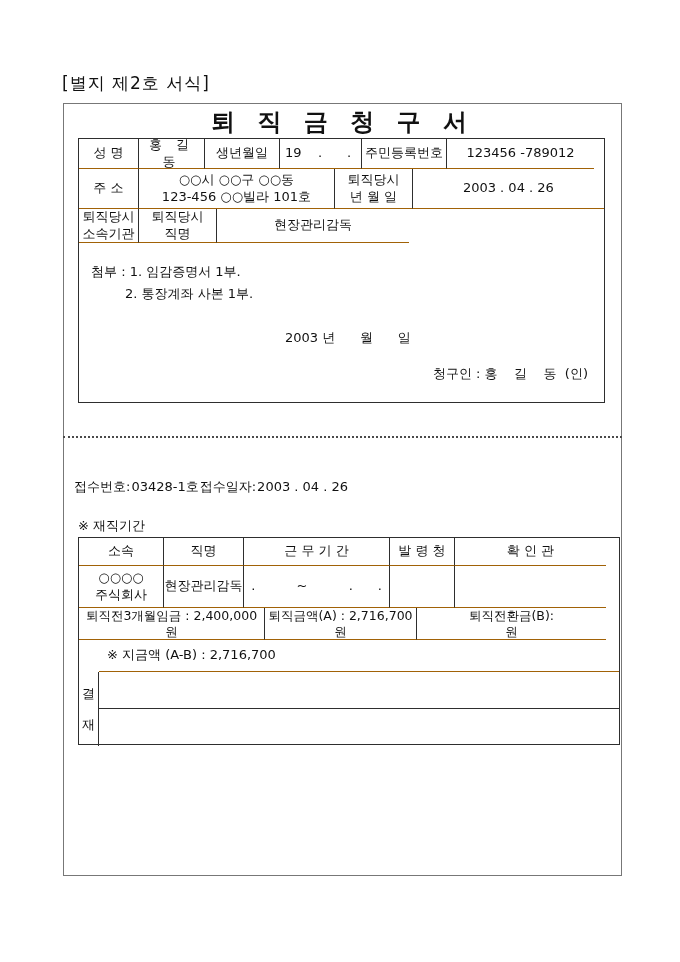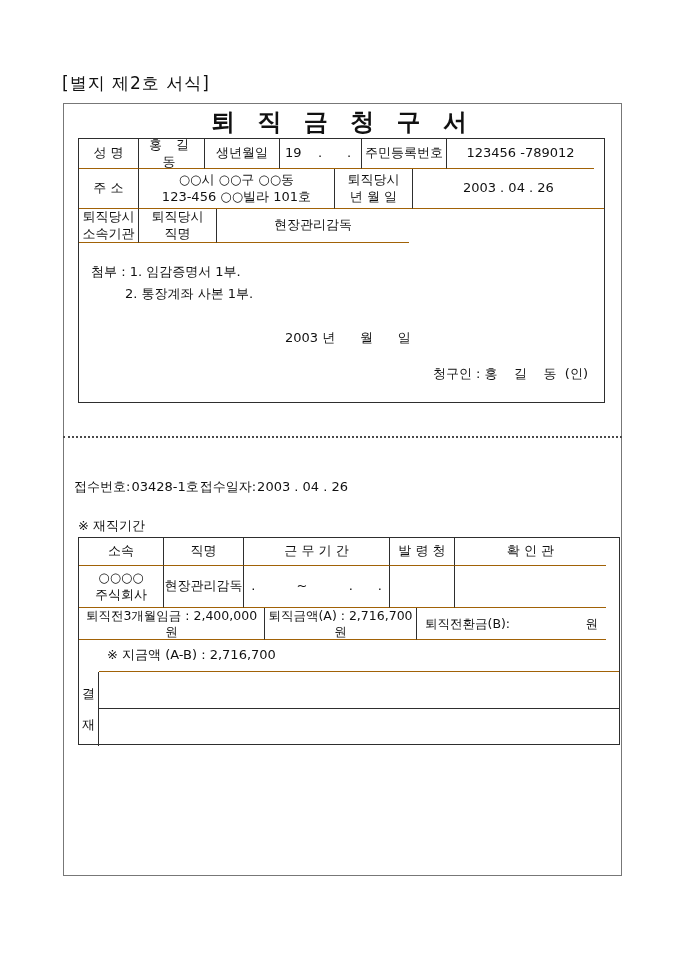--- a/index.html
+++ b/index.html
@@ -26,21 +26,21 @@
   .claimant{right:16px;top:122px;}
   
   .dotted{left:63px;top:436px;width:559px;border-top:2px dotted #4a4a4a;height:0;}
   .receipt{left:74px;top:478px;}
   .receipt span{margin-right:1px;}
   .sec-heading{left:78px;top:517px;}
   
   .t2{left:78px;top:537px;width:542px;height:208px;border:1.5px solid #2e2e2e;box-sizing:border-box;}
   .h28{height:28px;} .h42{height:42px;} .h32{height:32px;} .h37{height:37px;} .h74{height:74px;}
   .amt{font-size:12.5px;}
-  .amt-b{flex-direction:row;justify-content:space-between;padding:0 8px;}
+  .amt-b{flex-direction:column;justify-content:space-between;padding:0 8px;}
   .pay-cell{justify-content:center;align-items:flex-start;padding-left:8px;margin-left:20px;}
   .appr-label{width:20px;box-sizing:border-box;border-right:1px solid #2e2e2e;display:flex;flex-direction:column;
               align-items:center;justify-content:space-around;padding:6px 0;}
   .appr-right{flex:1;display:flex;flex-direction:column;}
   .appr-row1{box-sizing:border-box;border-bottom:1px solid #2e2e2e;}
   .note{left:78px;top:805px;}
 </style>
 </head>
 <body>
 

